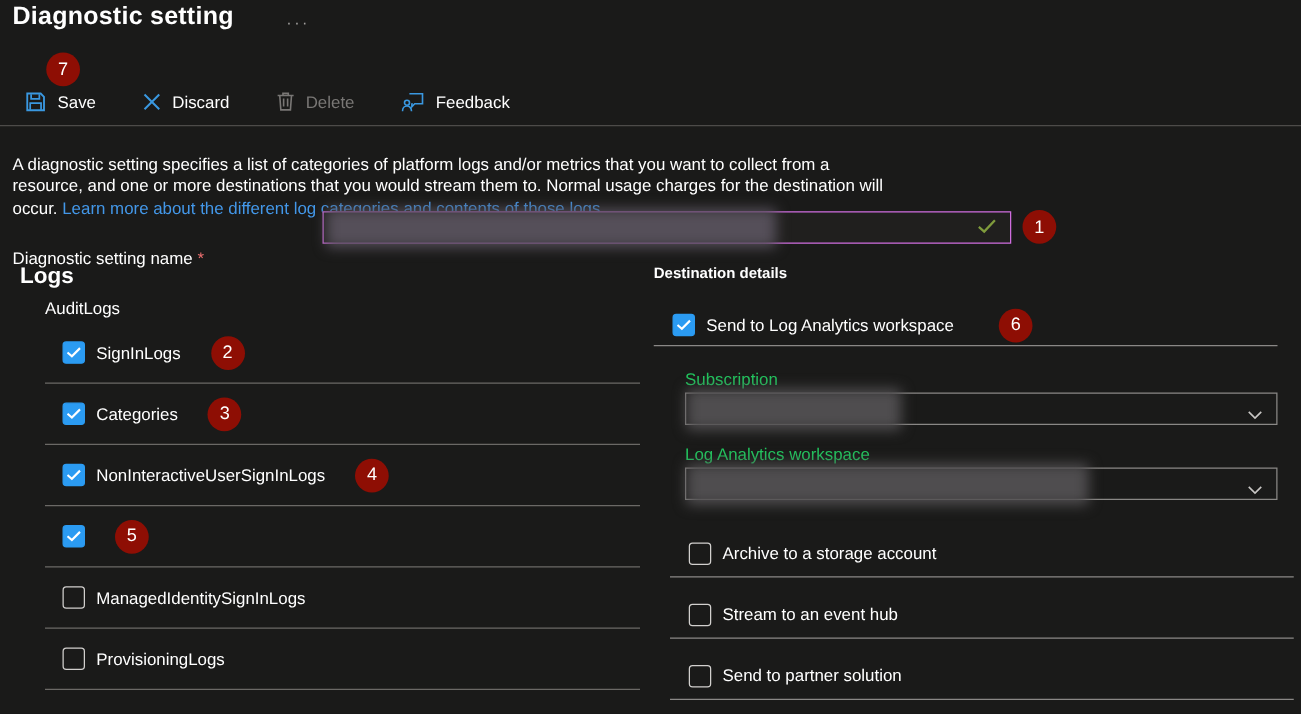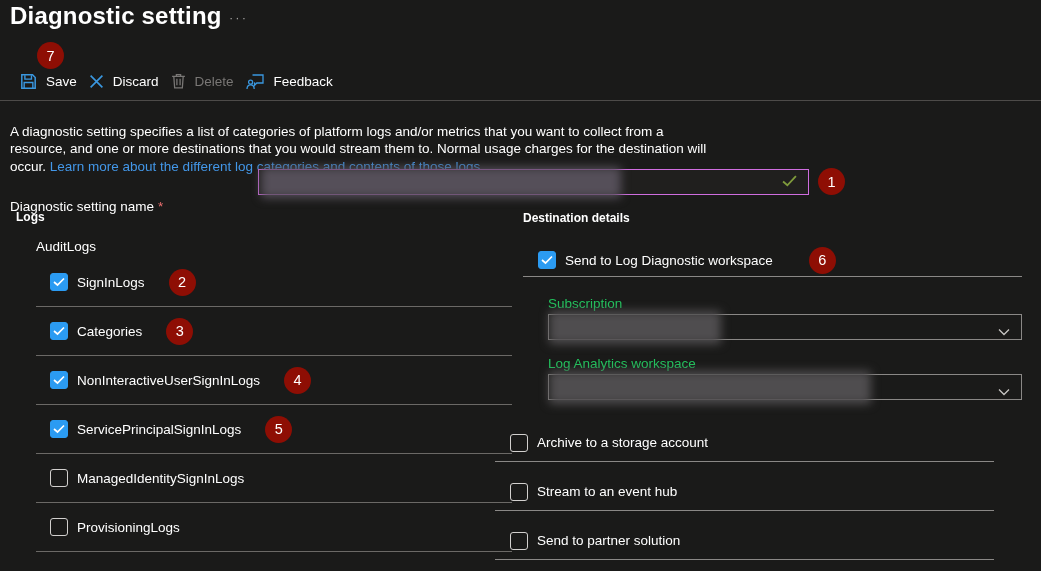--- a/index.html
+++ b/index.html
@@ -4,41 +4,41 @@
 <style>
   html,body { margin:0; padding:0; background:#1a1a19; }
   .screen {
     position:relative; width:1041px; height:571px; overflow:hidden;
     background:#1a1a19; color:#ffffff;
     font-family:"Liberation Sans", sans-serif; font-size:13.5px;
   }
   
   .page-title {
     position:absolute; left:10px; top:2px; margin:0;
-    font-size:24px; font-weight:700; letter-spacing:.2px; color:#fff;
+    font-size:20px; font-weight:700; letter-spacing:.2px; color:#fff;
   }
   .more-menu {
     position:absolute; left:229px; top:10px; color:#a19f9d;
     font-size:13px; letter-spacing:2px; cursor:pointer;
   }
   
   .badge {
     width:27px; height:27px; border-radius:50%; background:#8e0e04;
     color:#fff; font-size:14.5px; display:flex; align-items:center;
     justify-content:center; flex:none;
   }
   .badge-abs { position:absolute; z-index:6; }
   .badge-save  { left:37px;  top:42px; }
   .badge-name  { left:818px; top:168px; }
   .badge-inline { margin-left:15px; }
   .badge-law    { margin-left:27px; }
   
   .toolbar {
     position:absolute; left:20px; top:66px; height:30px;
-    display:flex; align-items:center; gap:12px;
+    display:flex; align-items:center; gap:37px;
   }
   .tb-btn { display:flex; align-items:center; gap:9px; cursor:pointer; color:#fff; }
   .tb-btn .ticon { display:flex; align-items:center; }
   .tb-btn.disabled { color:#797775; cursor:default; }
   .toolbar-divider {
     position:absolute; left:0; top:100px; width:1041px; height:1px;
     background:#4d4b49;
   }
   
   .description {
@@ -62,21 +62,21 @@
   
   .checkbox {
     width:18px; height:18px; box-sizing:border-box; border-radius:3px;
     display:flex; align-items:center; justify-content:center;
     cursor:pointer; flex:none; border:1px solid #d2d0ce; background:transparent;
   }
   .checkbox svg { display:none; }
   .checkbox.checked { background:#2b9bf2; border-color:#2b9bf2; }
   .checkbox.checked svg { display:block; }
   
-  .logs-heading { position:absolute; left:16px; top:210px; font-size:12px; font-weight:700; }
+  .logs-heading { position:absolute; left:16px; top:210px; font-size:18px; font-weight:700; }
   .categories-label { position:absolute; left:36px; top:239px; }
   .cat-list { position:absolute; left:36px; top:258px; width:476px; }
   .cat-row {
     height:49px; box-sizing:border-box; display:flex; align-items:center;
     gap:9px; padding-left:14px; border-bottom:1px solid #6b6966;
   }
   .row-label { color:#fff; }
   
   .dest-heading { position:absolute; left:523px; top:211px; font-size:12px; font-weight:700; }
   .law-row {
@@ -94,21 +94,21 @@
   }
   .select-sub { top:314px; }
   .select-law { top:374px; }
   .select .chev { position:absolute; right:11px; top:9px; }
   .select-blob {
     position:absolute; left:0; top:-4px; height:33px;
     background:#4f4d4f; border-radius:3px; filter:blur(5px);
   }
   .blob-sub { width:172px; }
   .blob-law { width:322px; }
-  .dest-list { position:absolute; left:495px; top:413px; width:499px; }
+  .dest-list { position:absolute; left:536px; top:413px; width:499px; }
   .dest-row {
     height:49px; box-sizing:border-box; display:flex; align-items:center;
     gap:9px; padding-left:15px; padding-top:11px;
     border-bottom:1px solid #8a8886;
   }
 </style>
 </head>
 <body>
 
 <div class="screen">
@@ -203,42 +203,41 @@
         </span>
       <span class="row-label">NonInteractiveUserSignInLogs</span>
       <span class="badge badge-inline">4</span>
     </div>
     <div class="cat-row">
       <span class="checkbox checked">
           <svg width="12" height="10" viewBox="0 0 12 9">
             <polyline points="1,4.5 4.5,7.5 11,1" fill="none" stroke="#fff" stroke-width="1.7"></polyline>
           </svg>
         </span>
-      <span class="row-label">ServicePrincipalSignInLogs</span>
       <span class="badge badge-inline">5</span>
     </div>
     <div class="cat-row">
       <span class="checkbox"></span>
       <span class="row-label">ManagedIdentitySignInLogs</span>
     </div>
     <div class="cat-row">
       <span class="checkbox"></span>
       <span class="row-label">ProvisioningLogs</span>
     </div>
   </div>
 
   <div class="dest-heading">Destination details</div>
 
   <div class="law-row">
     <span class="checkbox checked">
         <svg width="12" height="10" viewBox="0 0 12 9">
           <polyline points="1,4.5 4.5,7.5 11,1" fill="none" stroke="#fff" stroke-width="1.7"></polyline>
         </svg>
       </span>
-    <span class="row-label">Send to Log Diagnostic workspace</span>
+    <span class="row-label">Send to Log Analytics workspace</span>
     <span class="badge badge-law">6</span>
   </div>
 
   <div class="field-label sub-label">Subscription</div>
   <div class="select select-sub">
     <div class="select-blob blob-sub"></div>
     <span class="chev">
       <svg width="12" height="8" viewBox="0 0 12 7">
           <polyline points="1,1 6,6 11,1" fill="none" stroke="#c8c6c4" stroke-width="1.3"></polyline>
         </svg>

